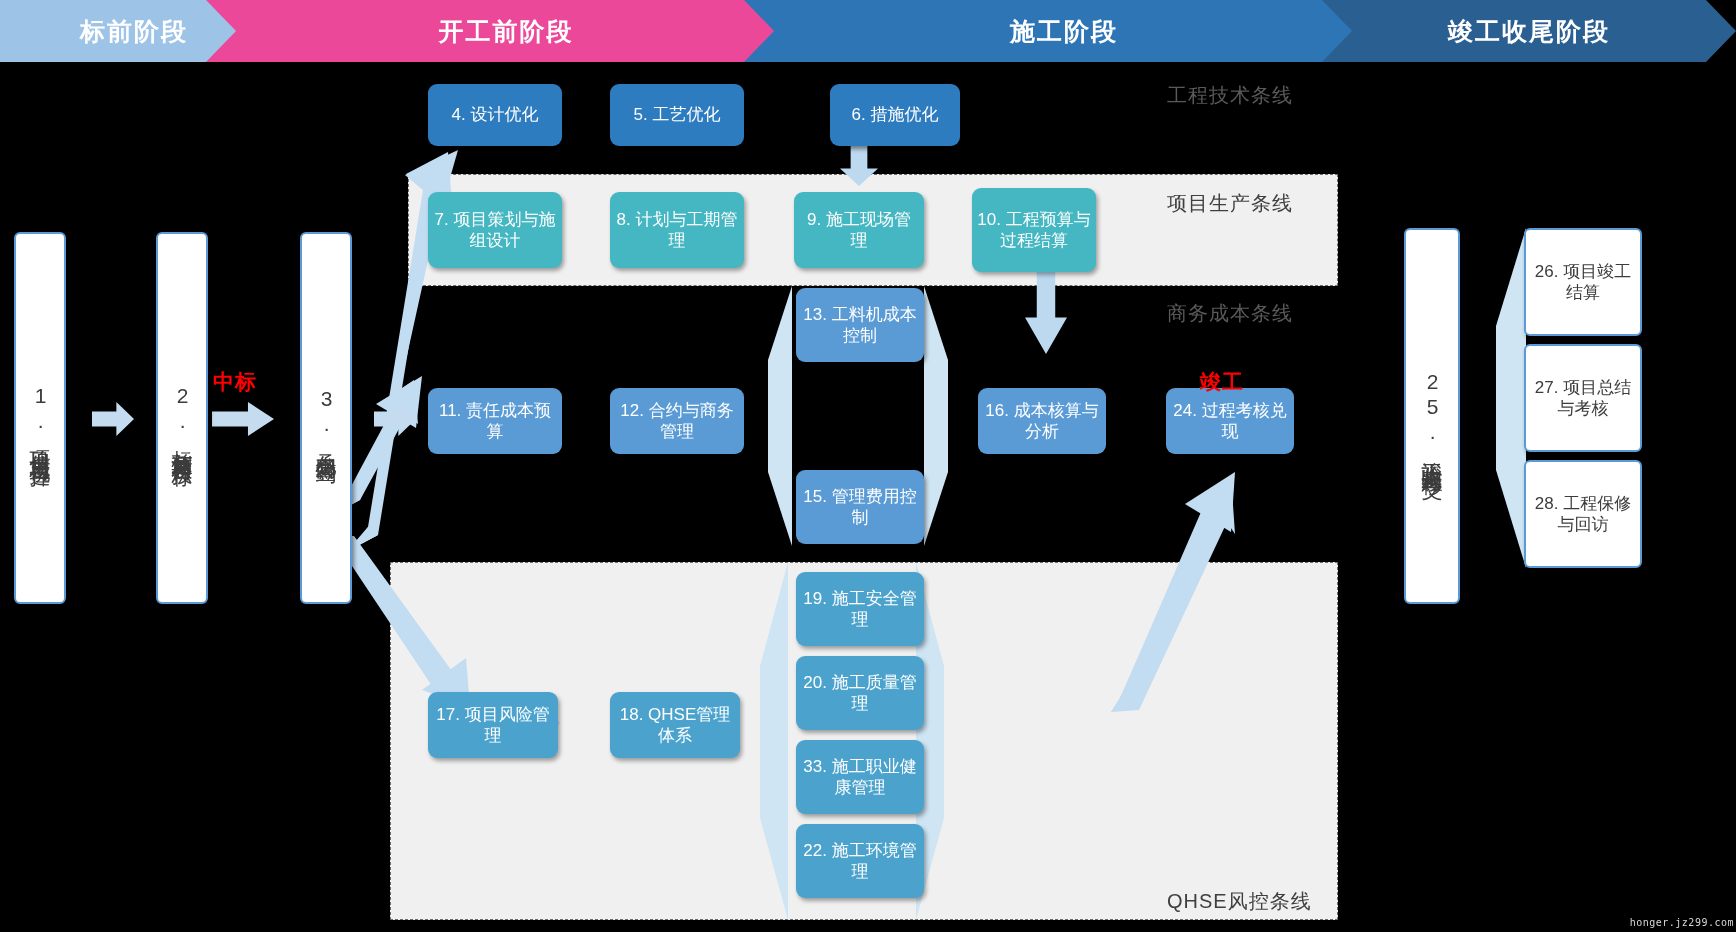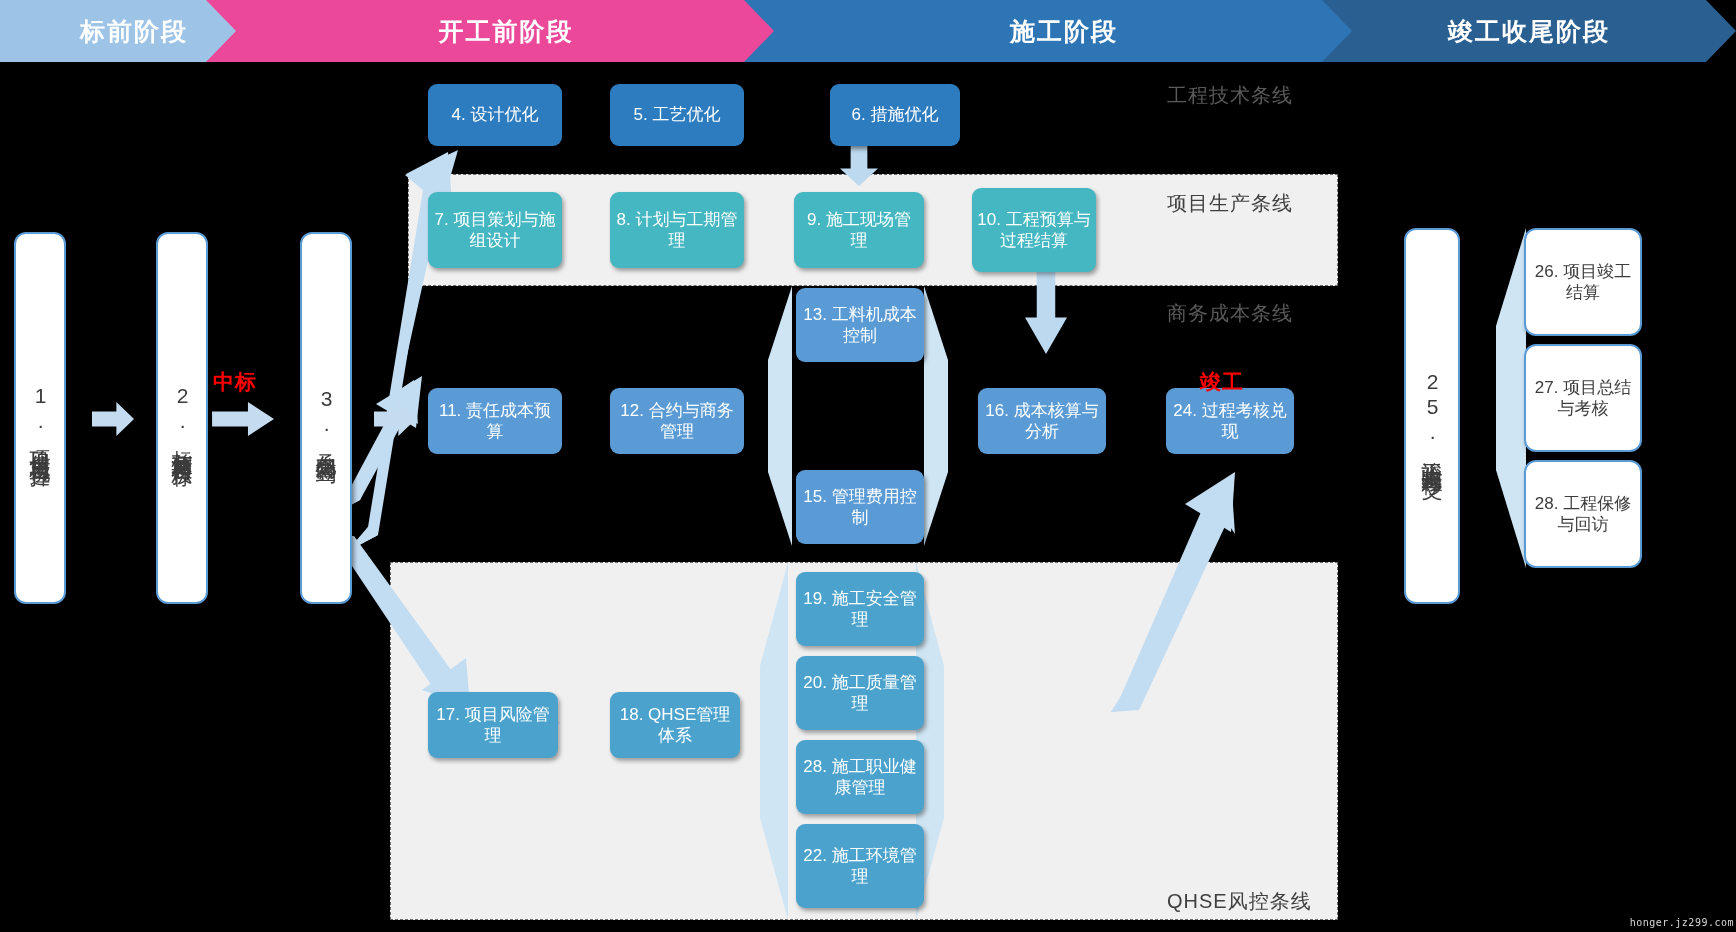--- a/index.html
+++ b/index.html
@@ -50,21 +50,21 @@
     line-height:1.25;
     padding:16px 5px;
     z-index:6;
   }
   .node.blue{   background:#2e7cc0;color:#fff;box-shadow:2px 3px 4px rgba(0,0,0,.45);}
   .node.teal{   background:#44b7c2;color:#fff;box-shadow:2px 3px 4px rgba(0,0,0,.35);}
   .node.lblue{  background:#5a9bd5;color:#fff;box-shadow:2px 3px 4px rgba(0,0,0,.45);}
   .node.qhse{   background:#4ba3cd;color:#fff;box-shadow:2px 3px 4px rgba(0,0,0,.35);}
   .node.white{
     background:#fff;color:#3c3c3c;
-    border:2px solid #5b9bd5;border-radius:12px;
+    border:2px solid #5b9bd5;border-radius:6px;
     box-shadow:2px 3px 4px rgba(0,0,0,.45);
   }
   .node.vert{
     writing-mode:vertical-rl;text-orientation:upright;
     letter-spacing:2px;font-size:21px;line-height:1.15;
   }
 
   
   .arrow-r{
     position:absolute;z-index:5;
@@ -231,22 +231,22 @@
   <div class="node lblue" style="left:610px;top:388px;width:134px;height:66px;">12. 合约与商务管理</div>
   <div class="node lblue" style="left:796px;top:288px;width:128px;height:74px;">13. 工料机成本控制</div>
   <div class="node lblue" style="left:796px;top:470px;width:128px;height:74px;">15. 管理费用控制</div>
   <div class="node lblue" style="left:978px;top:388px;width:128px;height:66px;">16. 成本核算与分析</div>
   <div class="node lblue" style="left:1166px;top:388px;width:128px;height:66px;">24. 过程考核兑现</div>
 
   <div class="node qhse" style="left:428px;top:692px;width:130px;height:66px;">17. 项目风险管理</div>
   <div class="node qhse" style="left:610px;top:692px;width:130px;height:66px;">18. QHSE管理体系</div>
   <div class="node qhse" style="left:796px;top:572px;width:128px;height:74px;">19. 施工安全管理</div>
   <div class="node qhse" style="left:796px;top:656px;width:128px;height:74px;">20. 施工质量管理</div>
-  <div class="node qhse" style="left:796px;top:740px;width:128px;height:74px;">28. 施工职业健康管理</div>
-  <div class="node qhse" style="left:796px;top:824px;width:128px;height:84px;">22. 施工环境管理</div>
+  <div class="node qhse" style="left:796px;top:740px;width:128px;height:74px;">33. 施工职业健康管理</div>
+  <div class="node qhse" style="left:796px;top:824px;width:128px;height:74px;">22. 施工环境管理</div>
 
   <div class="node white vert" style="left:1404px;top:228px;width:56px;height:376px;">
     <span>25.</span>
       <span>竣工验收与工程移交</span>
   </div>
   <div class="node white" style="left:1524px;top:228px;width:118px;height:108px;">26. 项目竣工结算</div>
   <div class="node white" style="left:1524px;top:344px;width:118px;height:108px;">27. 项目总结与考核</div>
   <div class="node white" style="left:1524px;top:460px;width:118px;height:108px;">28. 工程保修与回访</div>
 
   <div id="watermark">honger.jz299.com</div>

